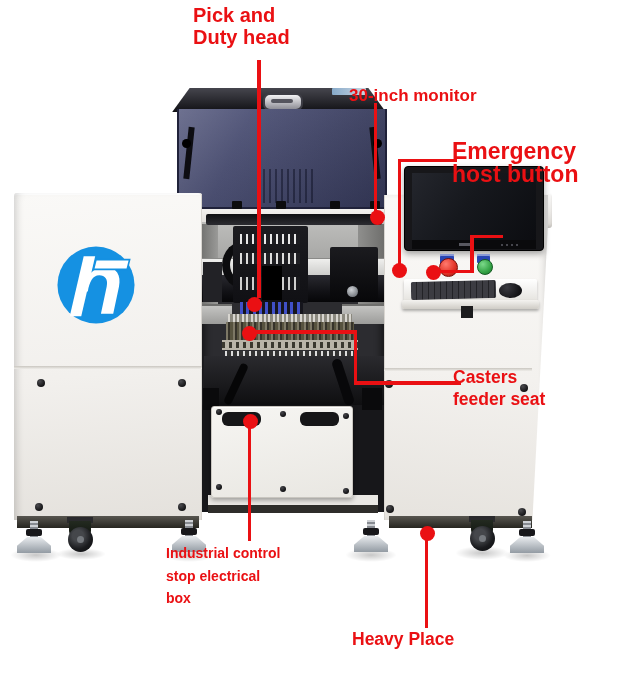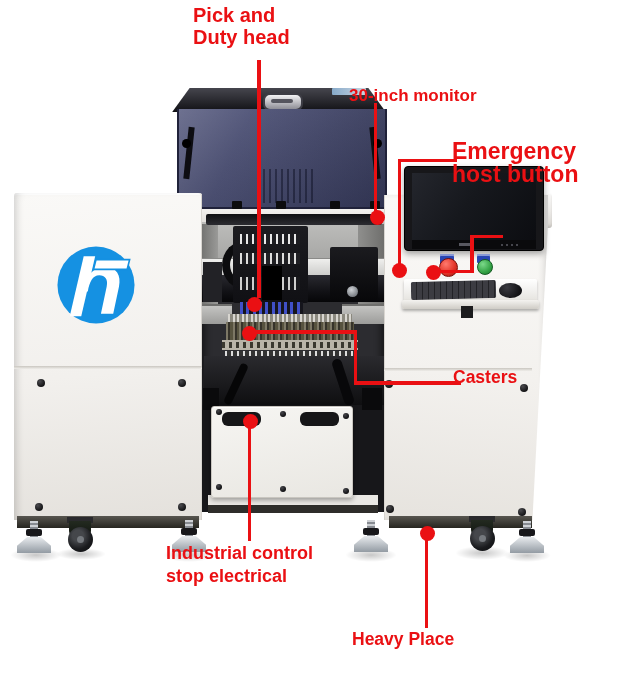--- a/index.html
+++ b/index.html
@@ -259,29 +259,31 @@
   <div class="annline" style="left:397.5px;top:158.5px;width:3.5px;height:106px;"></div>
   <div class="anndot" style="left:391.5px;top:262.5px;"></div>
 
   <div class="annline" style="left:470px;top:234.5px;width:33px;height:3.5px;"></div>
   <div class="annline" style="left:470px;top:234.5px;width:3.5px;height:38px;"></div>
   <div class="annline" style="left:436px;top:269.5px;width:37.5px;height:3.5px;"></div>
   <div class="anndot" style="left:425.5px;top:264.5px;"></div>
 
   <div class="ann" style="left:453px;top:366px;width:155px;font-size:17.5px;line-height:22px;">
     <div>Casters</div>
+    <div>feeder seat</div>
   </div>
   <div class="anndot" style="left:241.5px;top:325.5px;"></div>
   <div class="annline" style="left:255px;top:330px;width:102px;height:3.5px;"></div>
   <div class="annline" style="left:353.5px;top:330px;width:3.5px;height:54px;"></div>
   <div class="annline" style="left:353.5px;top:381px;width:107px;height:3.5px;"></div>
 
-  <div class="ann" style="left:166px;top:542px;width:174px;font-size:18px;line-height:22.5px;">
+  <div class="ann" style="left:166px;top:542px;width:174px;font-size:14px;line-height:22.5px;">
     <div>Industrial control</div>
     <div>stop electrical</div>
+    <div>box</div>
   </div>
   <div class="anndot" style="left:242.5px;top:413.5px;"></div>
   <div class="annline" style="left:247.5px;top:428px;width:3.5px;height:113px;"></div>
 
   <div class="ann" style="left:352px;top:628px;width:164px;font-size:17.5px;line-height:22.5px;">
     <div>Heavy Place</div>
   </div>
   <div class="anndot" style="left:419.5px;top:525.5px;"></div>
   <div class="annline" style="left:424.5px;top:539px;width:3.5px;height:89px;"></div>
 

